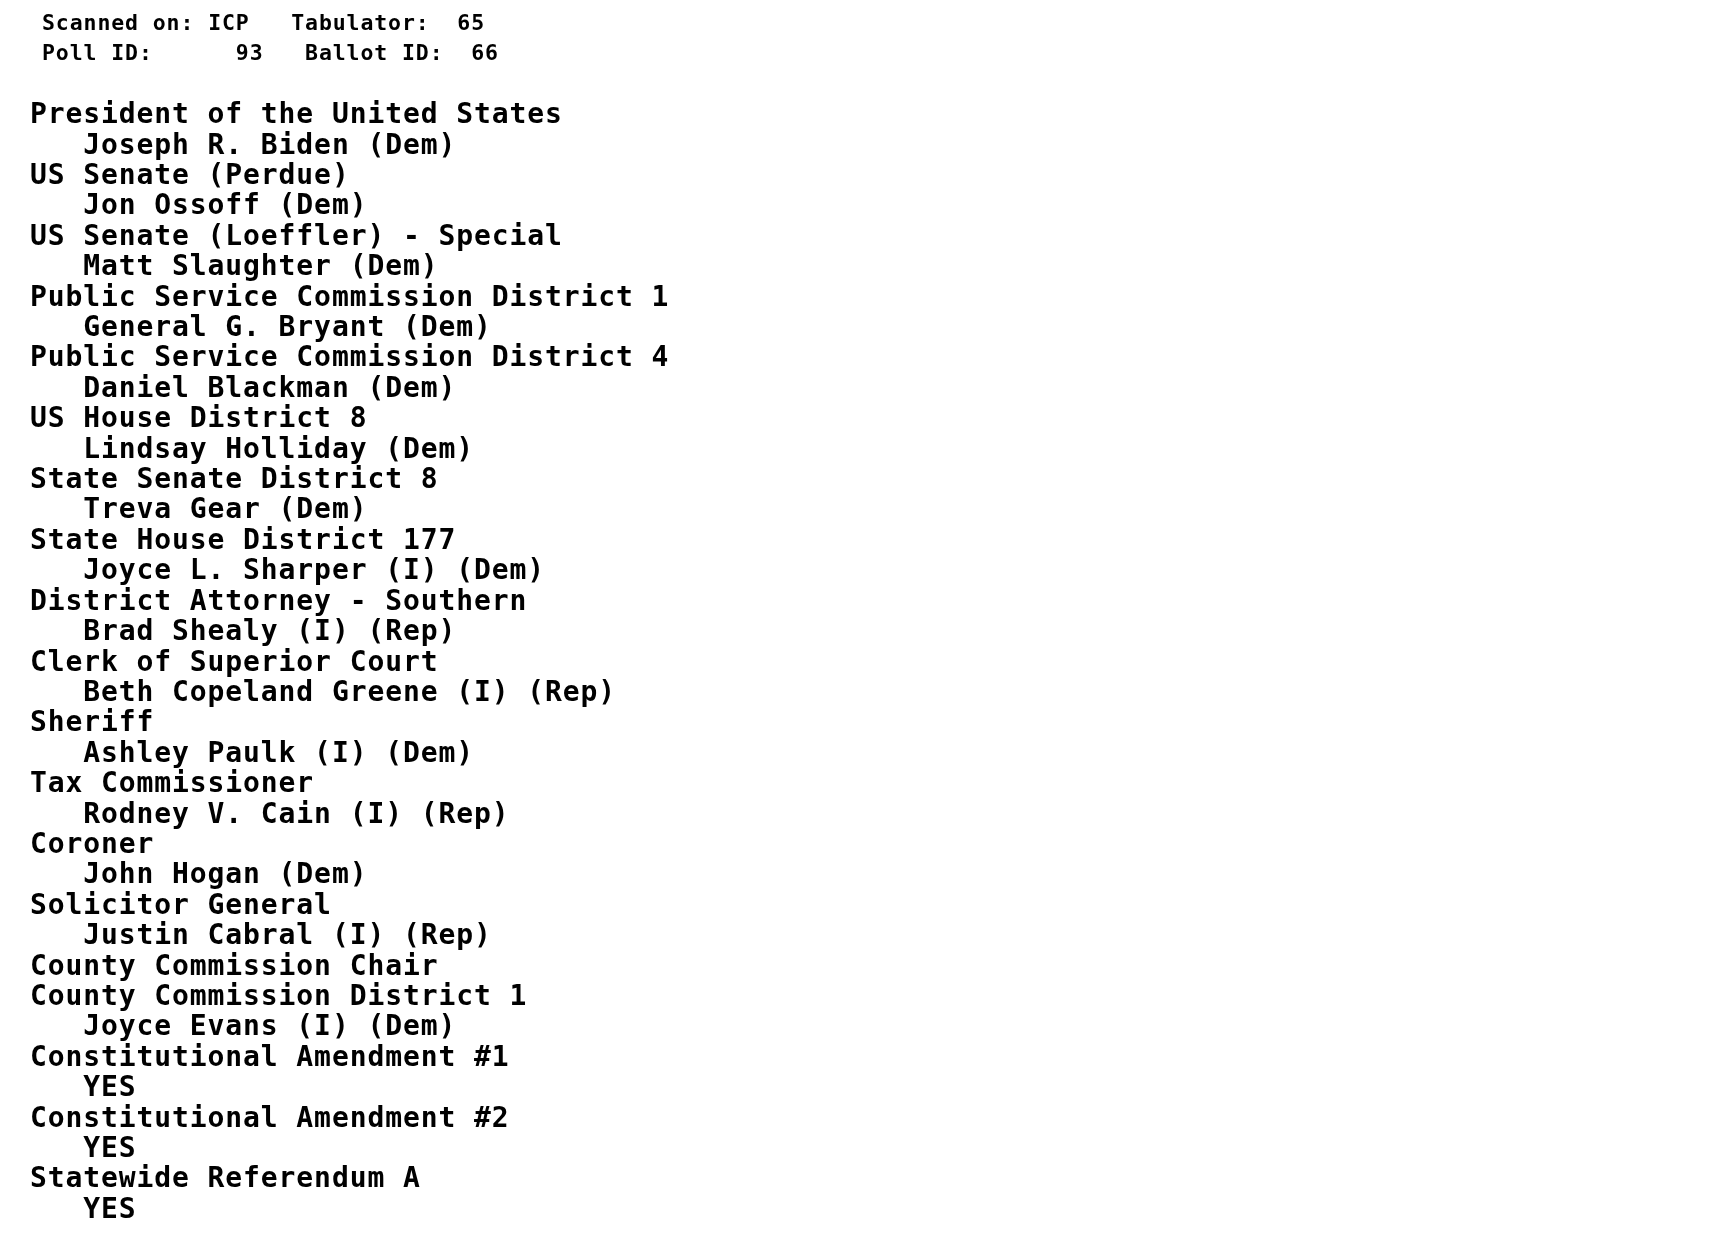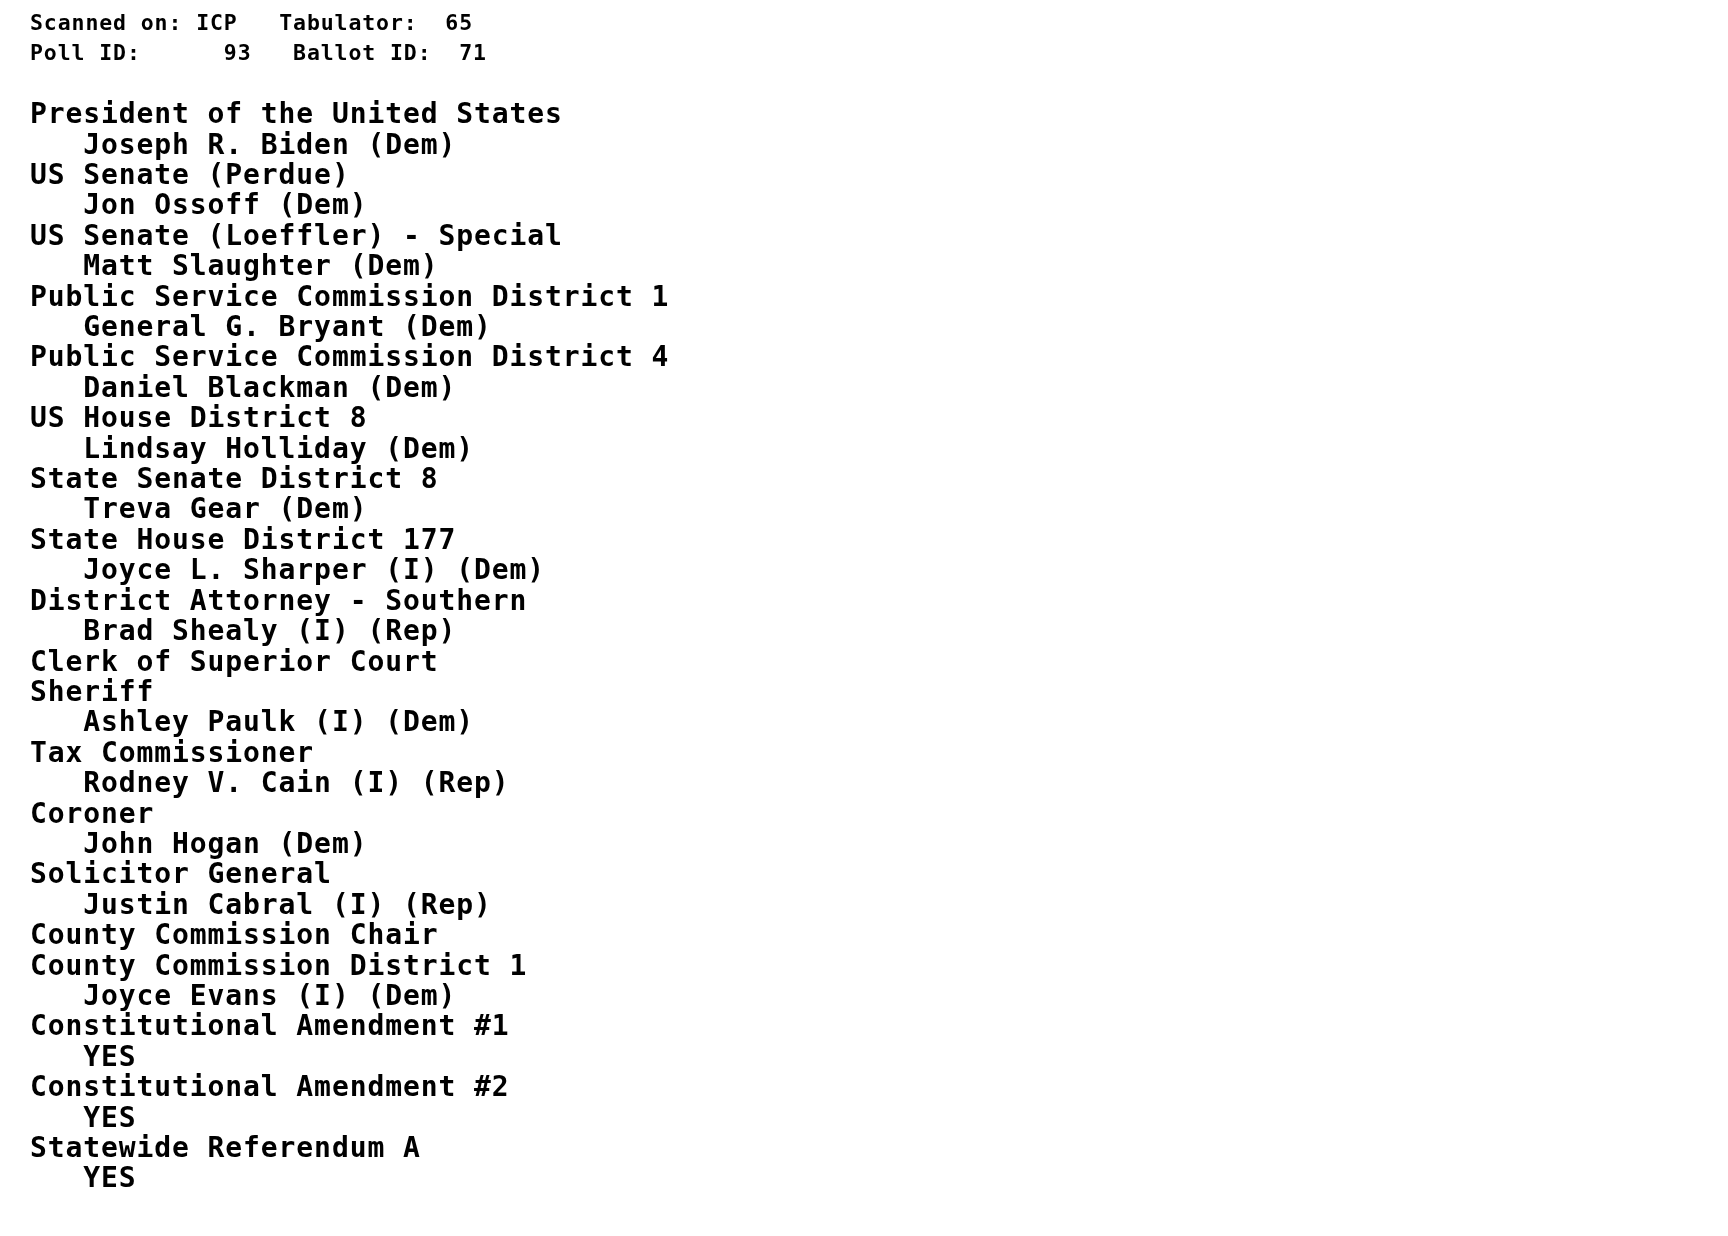--- a/index.html
+++ b/index.html
@@ -23,37 +23,38 @@
     letter-spacing: 0.9px;
     white-space: pre;
     font-weight: 700;
   }
   .header-line {
     font-size: 21.5px;
     line-height: 30.4px;
     letter-spacing: 0.9px;
     white-space: pre;
     font-weight: 600;
+    margin-left: 12px;
   }
   .blank {
     height: 30.4px;
   }
   .contest {
     padding-left: 0;
   }
   .choice {
     padding-left: 0;
   }
 </style>
 </head>
 <body>
 
 <div class="sheet">
   <div class="header-line">Scanned on: ICP   Tabulator:  65</div>
-  <div class="header-line">Poll ID:      93   Ballot ID:  71</div>
+  <div class="header-line">Poll ID:      93   Ballot ID:  66</div>
   <div class="blank"></div>
   <div id="entries">
       <div class="line contest">President of the United States</div>
       <div class="line choice">   Joseph R. Biden (Dem)</div>
       <div class="line contest">US Senate (Perdue)</div>
       <div class="line choice">   Jon Ossoff (Dem)</div>
       <div class="line contest">US Senate (Loeffler) - Special</div>
       <div class="line choice">   Matt Slaughter (Dem)</div>
       <div class="line contest">Public Service Commission District 1</div>
       <div class="line choice">   General G. Bryant (Dem)</div>
@@ -61,20 +62,21 @@
       <div class="line choice">   Daniel Blackman (Dem)</div>
       <div class="line contest">US House District 8</div>
       <div class="line choice">   Lindsay Holliday (Dem)</div>
       <div class="line contest">State Senate District 8</div>
       <div class="line choice">   Treva Gear (Dem)</div>
       <div class="line contest">State House District 177</div>
       <div class="line choice">   Joyce L. Sharper (I) (Dem)</div>
       <div class="line contest">District Attorney - Southern</div>
       <div class="line choice">   Brad Shealy (I) (Rep)</div>
       <div class="line contest">Clerk of Superior Court</div>
+      <div class="line choice">   Beth Copeland Greene (I) (Rep)</div>
       <div class="line contest">Sheriff</div>
       <div class="line choice">   Ashley Paulk (I) (Dem)</div>
       <div class="line contest">Tax Commissioner</div>
       <div class="line choice">   Rodney V. Cain (I) (Rep)</div>
       <div class="line contest">Coroner</div>
       <div class="line choice">   John Hogan (Dem)</div>
       <div class="line contest">Solicitor General</div>
       <div class="line choice">   Justin Cabral (I) (Rep)</div>
       <div class="line contest">County Commission Chair</div>
       <div class="line contest">County Commission District 1</div>

